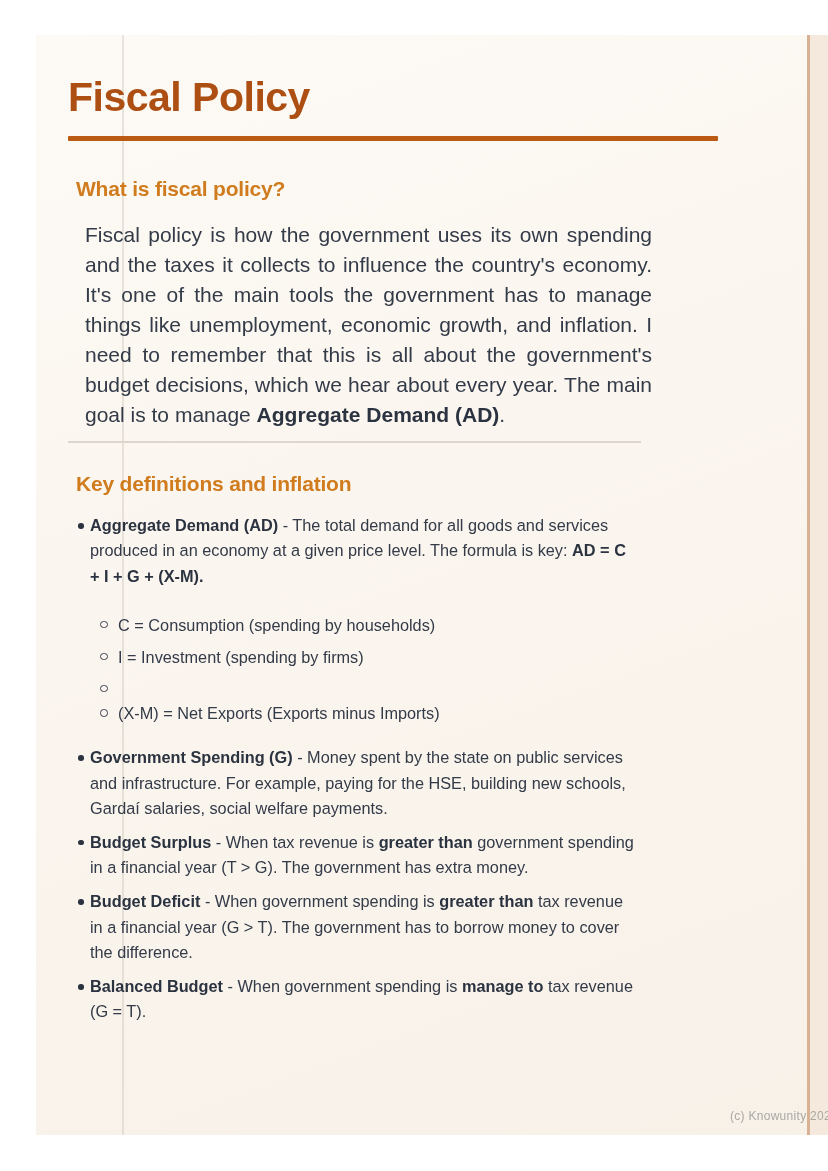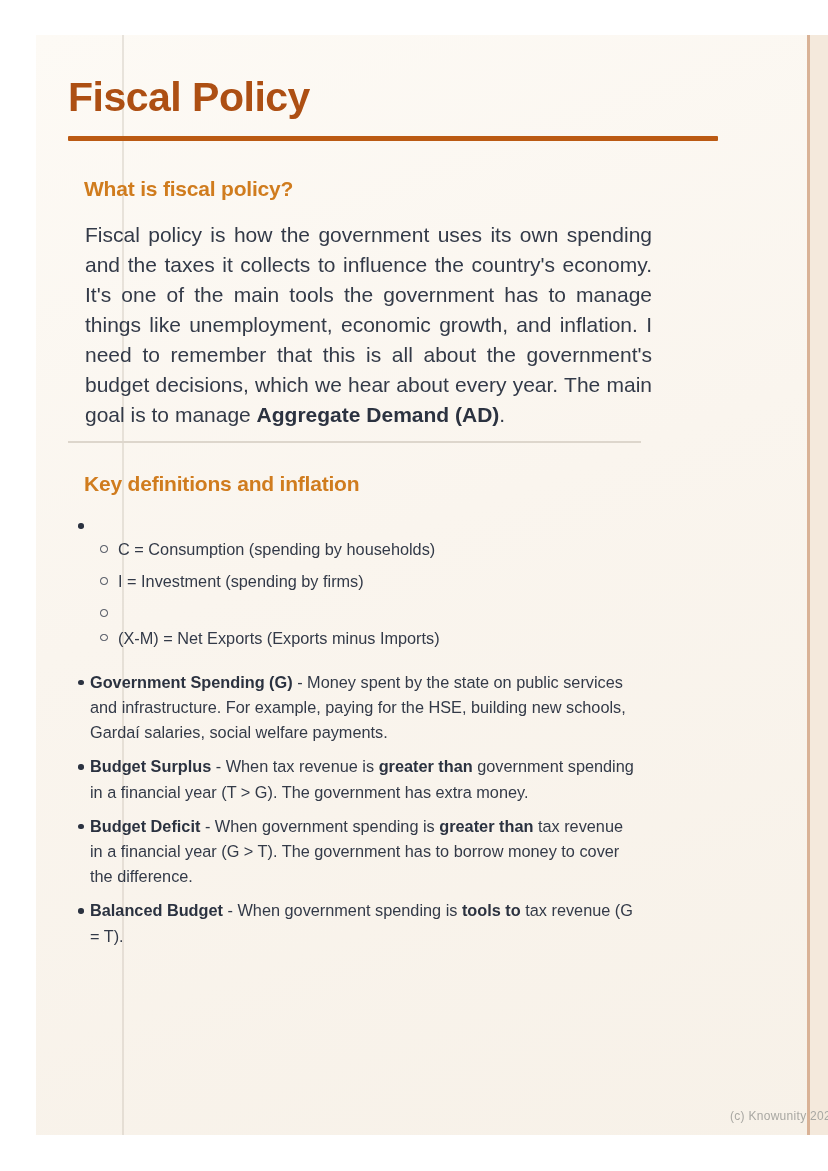--- a/index.html
+++ b/index.html
@@ -37,21 +37,21 @@
     border-left:3px solid var(--strip-edge);
   }
   .content{position:absolute;left:32px;top:0;width:650px;}
   h1{
     margin:40px 0 0 0;
     font-size:41px;line-height:1.08;font-weight:bold;
     letter-spacing:-0.5px;color:var(--title-color);
   }
   .rule{margin-top:17px;height:5px;width:650px;background:var(--rule-color);border-radius:1px;}
   h2{
-    margin:16px;font-size:21px;line-height:25px;font-weight:bold;
+    margin:8px;font-size:21px;line-height:25px;font-weight:bold;
     color:var(--heading-color);letter-spacing:-0.2px;
   }
   .h2-what{margin-top:35px;}
   .h2-key{margin-top:28px;}
   .para{
     width:567px;margin:19px 0 0 17px;
     font-size:21px;line-height:30px;color:var(--body-color);
     text-align:justify;
   }
   .para b,.deflist b{font-weight:bold;color:var(--bold-color);}
@@ -98,20 +98,21 @@
 
     <div class="divider"></div>
 
     <h2 class="h2-key">Key definitions and inflation</h2>
     <ul class="deflist">
         <li>
           <span class="b1">
             <span class="dot"></span>
           </span>
           <div class="li-body">
+            <div><b>Aggregate Demand (AD)</b><span> - The total demand for all goods and services produced in an economy at a given price level. The formula is key: </span><b>AD = C + I + G + (X-M).</b></div>
             <ul class="sublist">
               <li>
                 <span class="b2">
                   <span class="ring"></span>
                 </span>
                 <span>C = Consumption (spending by households)</span>
               </li>
               <li>
                 <span class="b2">
                   <span class="ring"></span>
@@ -154,20 +155,20 @@
           </span>
           <div class="li-body">
             <div><b>Budget Deficit</b><span> - When government spending is </span><b>greater than</b><span> tax revenue in a financial year (G &gt; T). The government has to borrow money to cover the difference.</span></div>
           </div>
         </li>
         <li>
           <span class="b1">
             <span class="dot"></span>
           </span>
           <div class="li-body">
-            <div><b>Balanced Budget</b><span> - When government spending is </span><b>tools to</b><span> tax revenue (G = T).</span></div>
+            <div><b>Balanced Budget</b><span> - When government spending is </span><b>manage to</b><span> tax revenue (G = T).</span></div>
           </div>
         </li>
       </ul>
   </div>
 
   <div class="watermark">(c) Knowunity 2025</div>
 </div>
 
 </body></html>

